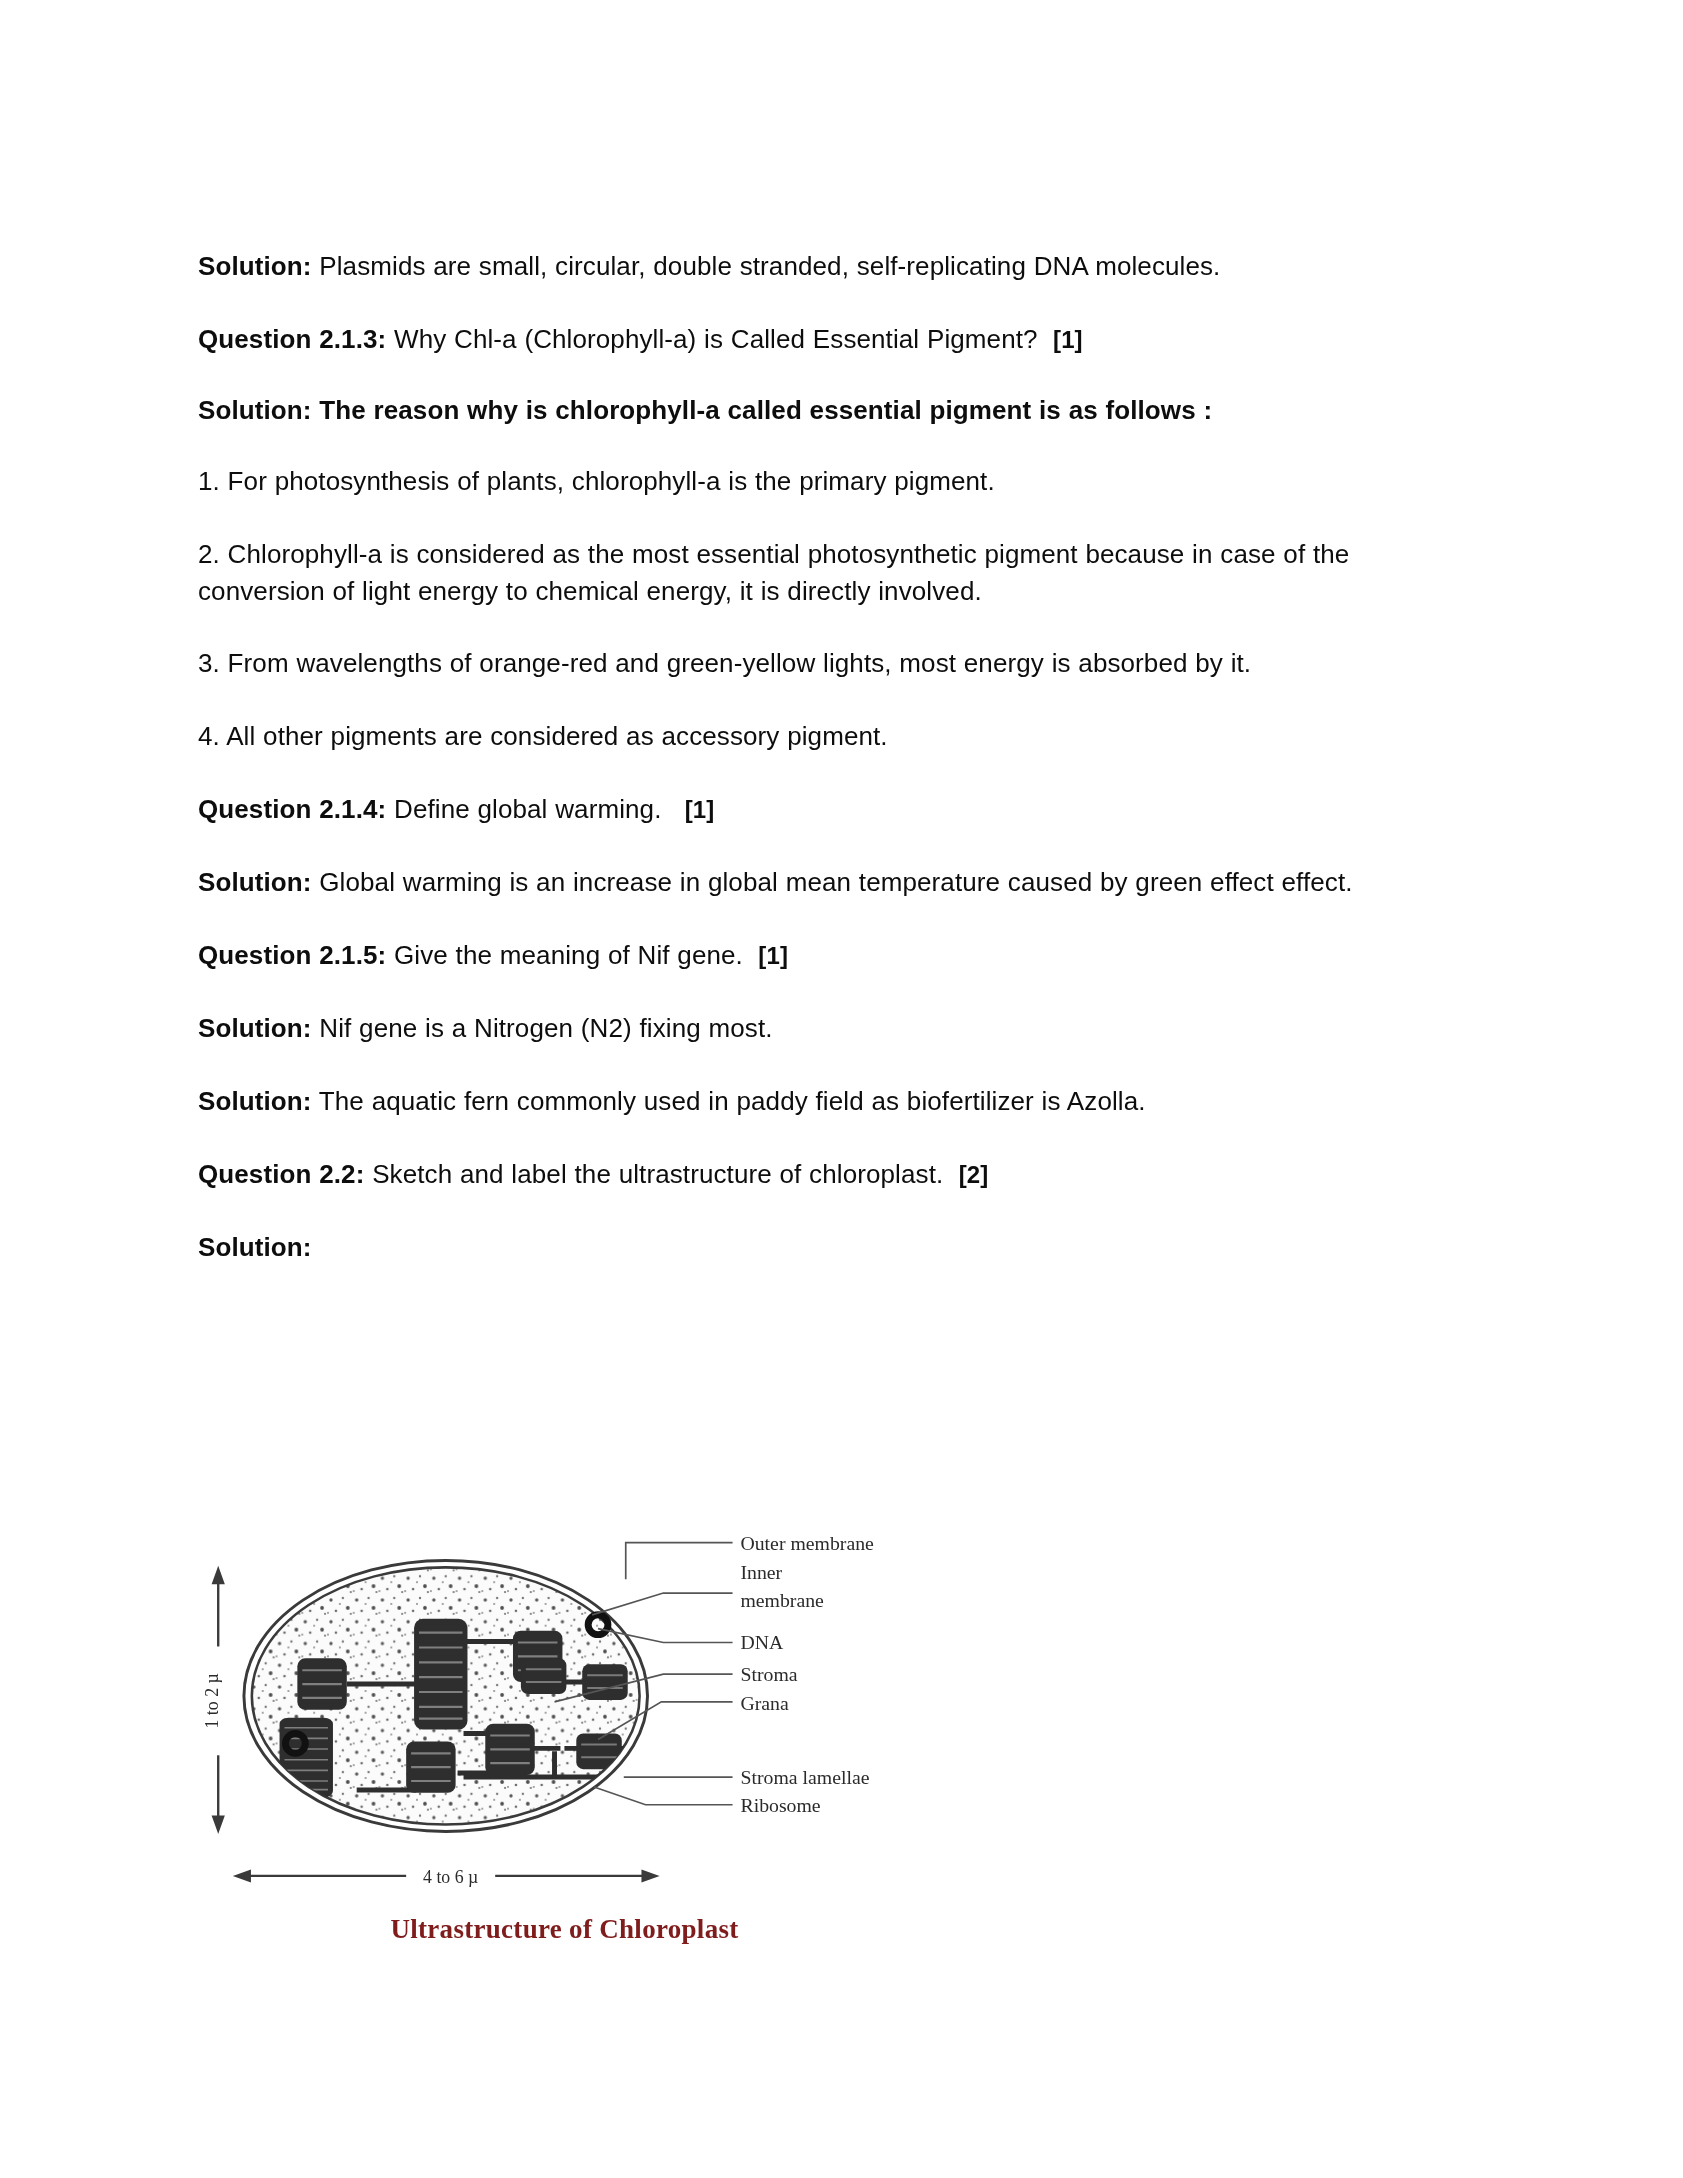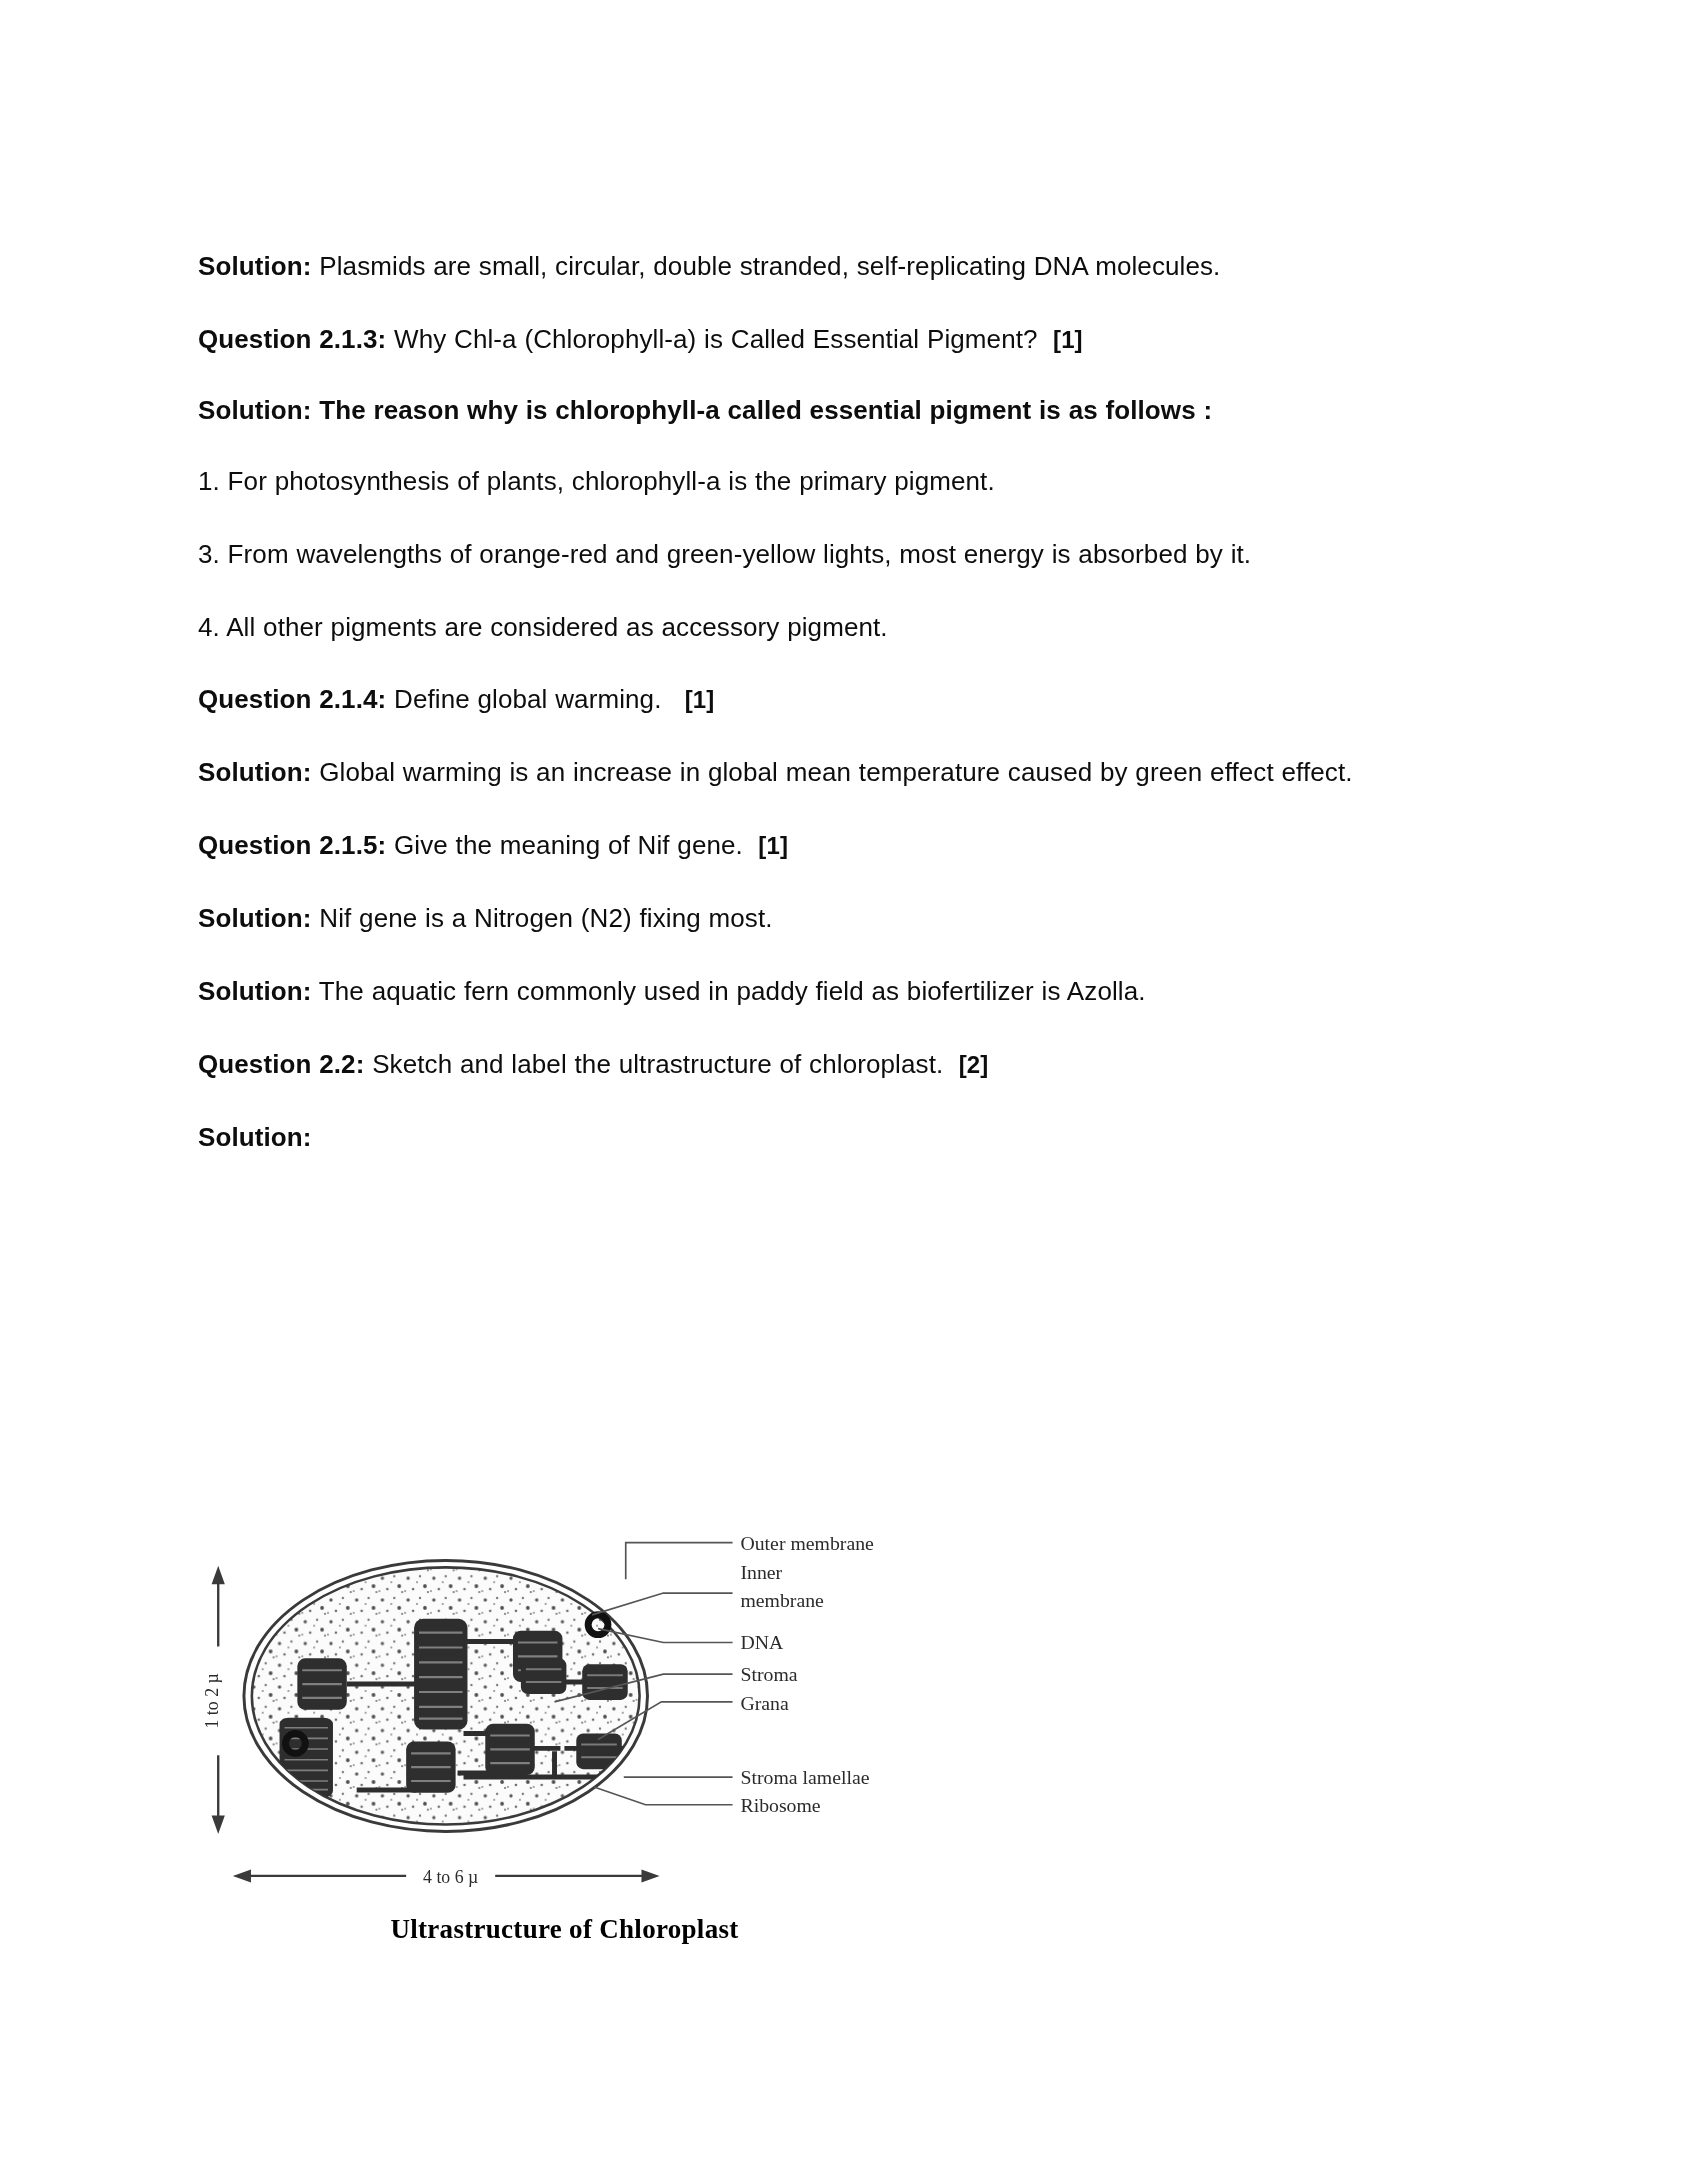--- a/index.html
+++ b/index.html
@@ -57,21 +57,21 @@
   .fig-svg { display: block; }
   .caption {
     position: absolute;
     left: 198px;
     top: 1886px;
     width: 733px;
     text-align: center;
     font-family: "Liberation Serif", serif;
     font-weight: bold;
     font-size: 27px;
-    color: #000000;
+    color: #7f1d1d;
     letter-spacing: 0.3px;
   }
   .lab {
     font-family: "Liberation Serif", serif;
     font-size: 20px;
     fill: #2b2b2b;
   }
   .dim {
     font-family: "Liberation Serif", serif;
     font-size: 18px;
@@ -92,20 +92,21 @@
     <p class="para tight">
       <span class="lbl">Question 2.1.3:</span><span> Why Chl-a (Chlorophyll-a) is Called Essential Pigment?</span>&nbsp;&nbsp;<span class="marks">[1]</span>
     </p>
 
     <p class="para tight allbold">
       <span class="lbl">Solution:</span><span> The reason why is chlorophyll-a called essential pigment is as follows :</span>
     </p>
 
     <p class="para">1. For photosynthesis of plants, chlorophyll-a is the primary pigment.</p>
 
+    <p class="para">2. Chlorophyll-a is considered as the most essential photosynthetic pigment because in case of the conversion of light energy to chemical energy, it is directly involved.</p>
 
     <p class="para">3. From wavelengths of orange-red and green-yellow lights, most energy is absorbed by it.</p>
 
     <p class="para">4. All other pigments are considered as accessory pigment.</p>
 
     <p class="para">
       <span class="lbl">Question 2.1.4:</span><span> Define global warming.</span>&nbsp;&nbsp;&nbsp;<span class="marks">[1]</span>
     </p>
 
     <p class="para">

